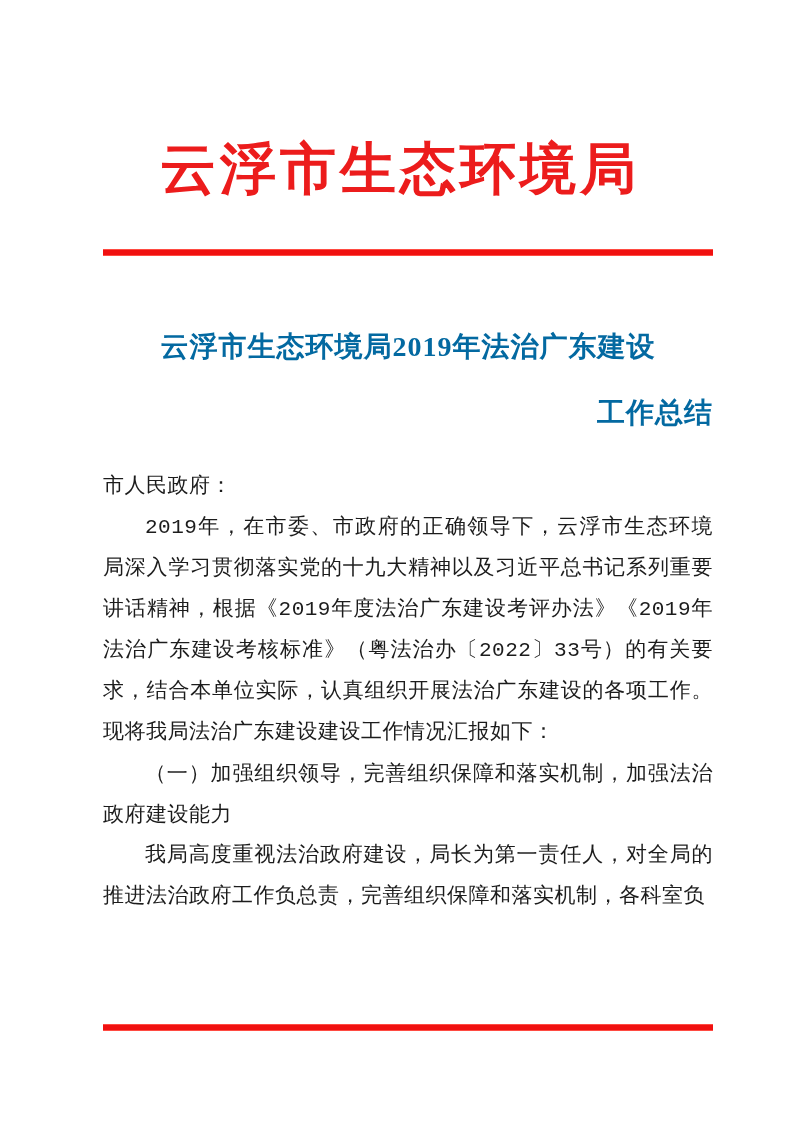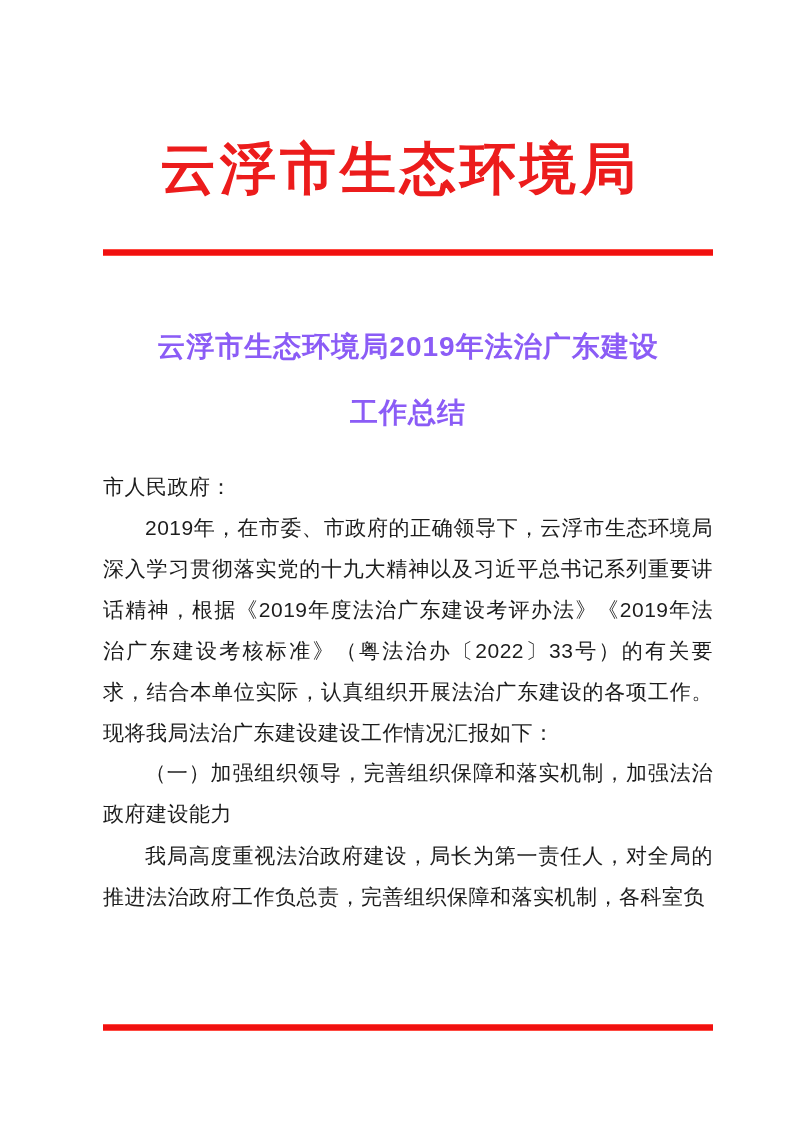--- a/index.html
+++ b/index.html
@@ -52,42 +52,42 @@
   .red-rule.top { top: 249px; }
   .red-rule.bottom { top: 1024px; }
 
   
   .doc-title {
     position: absolute;
     left: 103px;
     width: 610px;
     top: 314px;
     text-align: center;
-    font-family: Liberation Sans, sans-serif;
+    font-family: Liberation Serif, serif;
     font-weight: bold;
     font-size: 28px;
     line-height: 66px;
-    color: #8b5cf6;
+    color: #0369a1;
     letter-spacing: 1px;
   }
 
   .doc-title-line2 {
-    text-align: center;
+    text-align: right;
   }
 
   
   .body-block {
     position: absolute;
     left: 103px;
     width: 610px;
     top: 466px;
   }
 
   .para {
-    font-family: Liberation Sans, sans-serif;
+    font-family: Liberation Mono, monospace;
     font-size: 21px;
     line-height: 41px;
     color: #1c1c1c;
     margin: 0;
     text-align: justify;
     text-justify: inter-ideograph;
     letter-spacing: 0.5px;
   }
 
   .para.salutation {

